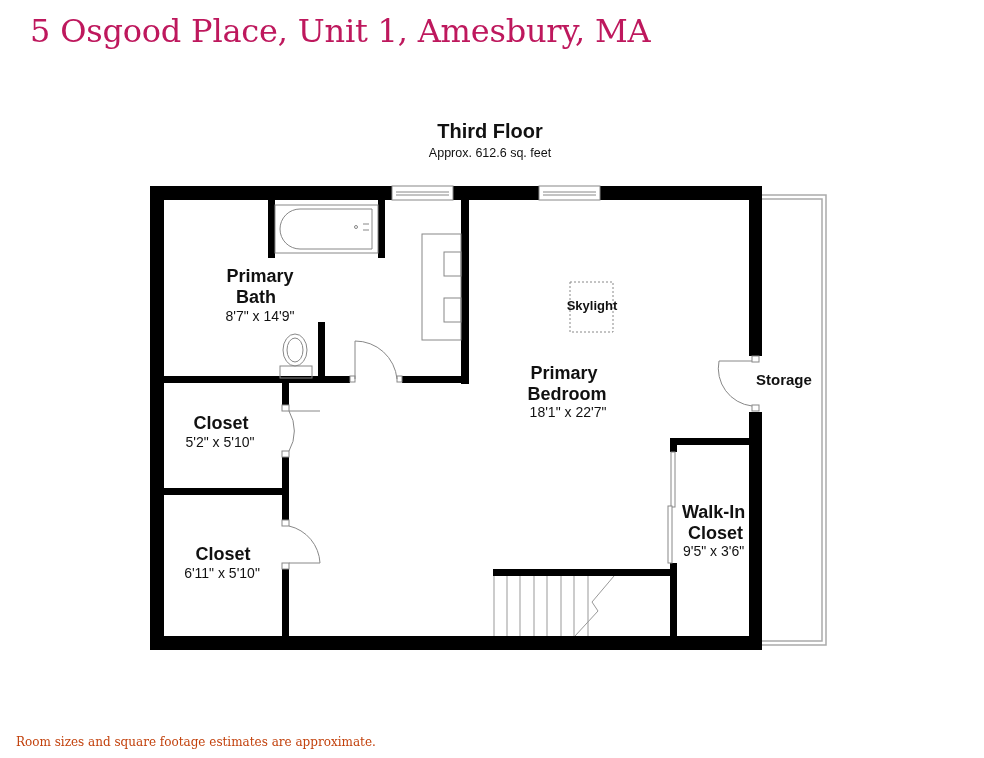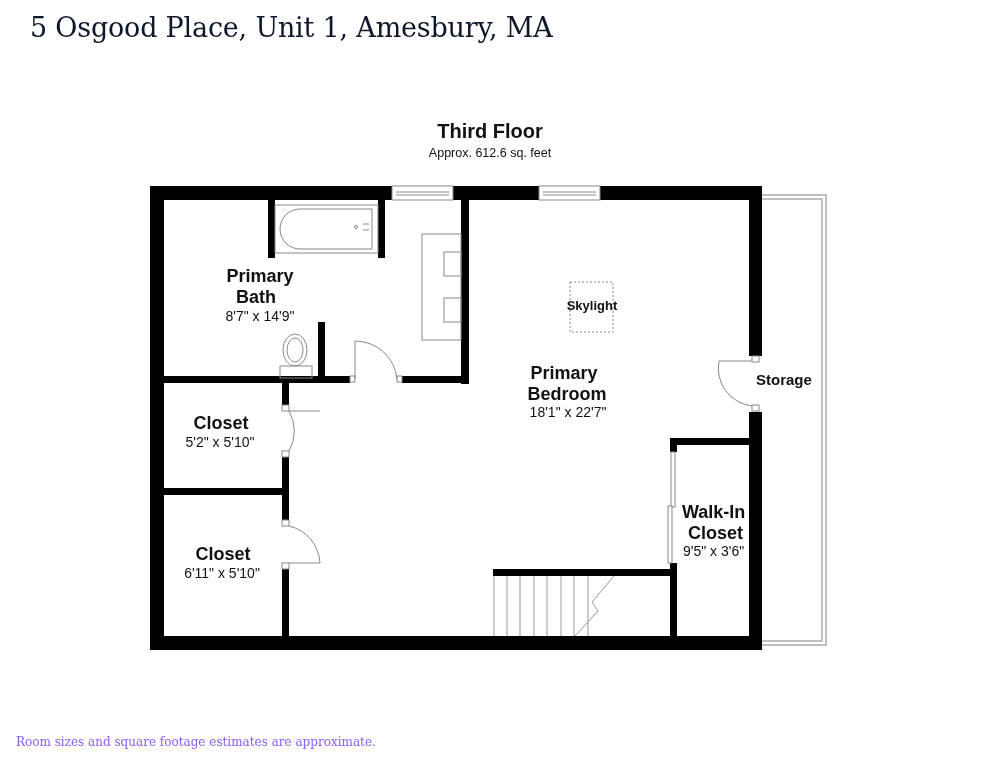--- a/index.html
+++ b/index.html
@@ -1,18 +1,18 @@
 <!DOCTYPE html>
 <html><head>
 <meta charset="utf-8">
 <style>
   html, body { margin:0; padding:0; background:#ffffff; }
   body { width:984px; height:758px; position:relative; overflow:hidden; }
-  .title { position:absolute; left:30px; top:12px; font-family:"DejaVu Serif","Liberation Serif",serif; font-size:27px; color:#0f172a; letter-spacing:-0.2px; }
-  .footnote { position:absolute; left:16px; top:735px; font-family:"DejaVu Serif","Liberation Serif",serif; font-size:12px; color:#8b5cf6; }
+  .title { position:absolute; left:30px; top:12px; font-family:"DejaVu Serif","Liberation Serif",serif; font-size:32px; color:#be185d; letter-spacing:-0.2px; }
+  .footnote { position:absolute; left:16px; top:735px; font-family:"DejaVu Serif","Liberation Serif",serif; font-size:12px; color:#c2410c; }
   svg { position:absolute; left:0; top:0; }
   .lbl-b { font-family:"Liberation Sans",sans-serif; font-weight:bold; fill:#111; }
   .lbl-r { font-family:"Liberation Sans",sans-serif; fill:#111; }
 </style>
 </head>
 <body>
 
 <div class="title">5 Osgood Place, Unit 1, Amesbury, MA</div>
 
 <svg width="984" height="758" viewBox="0 0 984 758">

